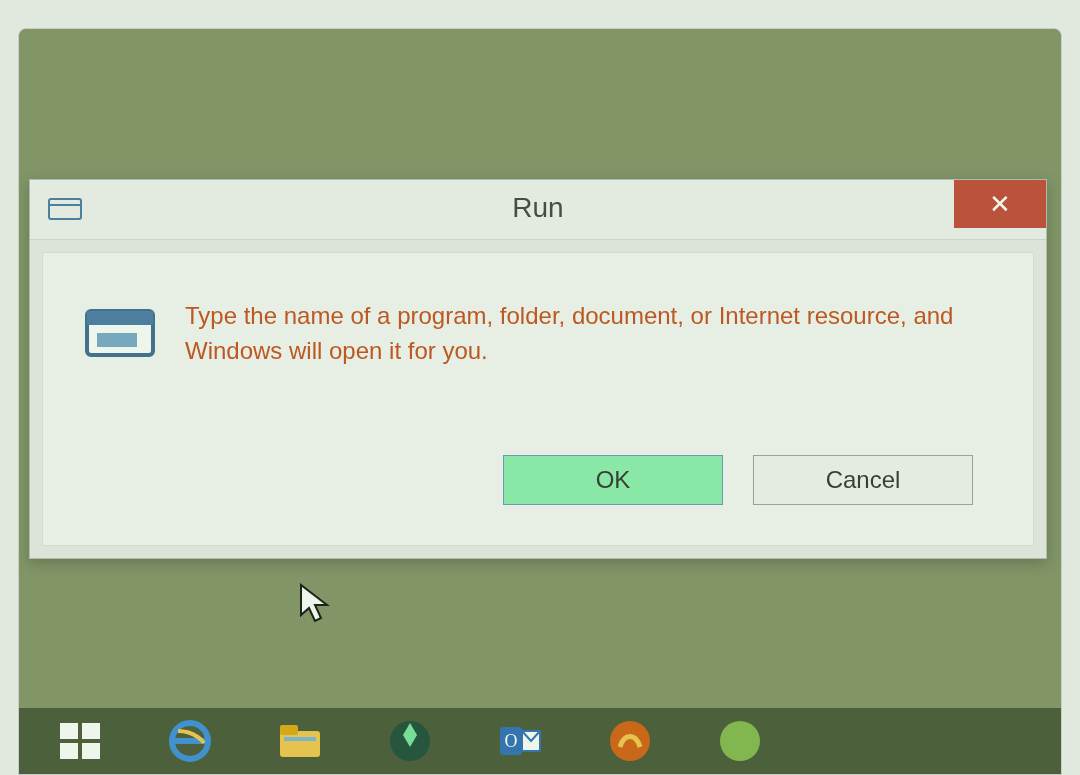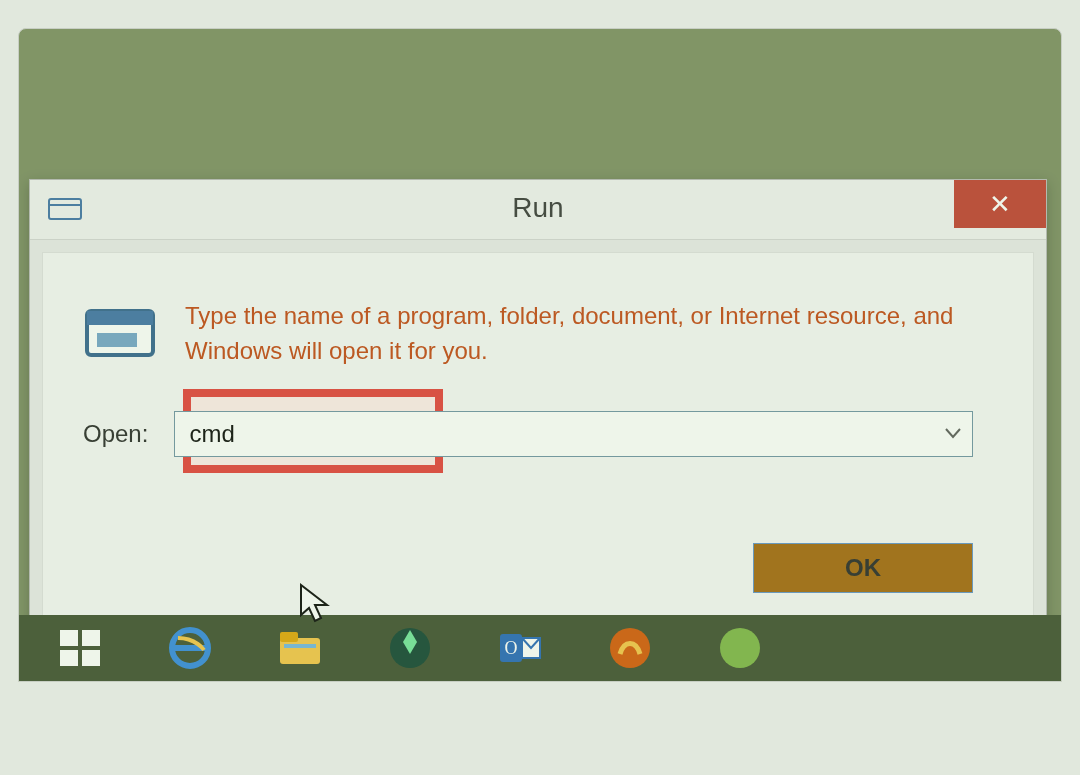--- a/index.html
+++ b/index.html
@@ -17,21 +17,21 @@
       position:absolute; inset:0;
       background:rgba(160,200,140,.18);
       pointer-events:none;
       z-index:50;
     }
 
     
     .card{
       position:absolute;
       left:18px; top:28px;
-      width:1044px; height:654px;
+      width:1044px; height:747px;
       background:#7a8a5f; 
       border:1px solid #d0d0d0;
       border-radius:8px 8px 0 0;
       overflow:hidden;
     }
 
     
     .run{
       position:absolute;
       left:10px; top:150px;
@@ -123,23 +123,22 @@
     }
     .btn{
       width:220px; height:50px;
       font-size:24px;
       background:#f3f3f3;
       border:1px solid #999;
       color:#222;
       cursor:default;
     }
     .btn.primary{
-      background:#a16207;
+      background:#86efac;
       border:1px solid #5f8fc7;
-      font-weight:bold;
     }
 
     .cursor-img{
       position:absolute;
       left:280px; top:554px;
       width:36px; height:40px;
       z-index:40;
       pointer-events:none;
     }
 
@@ -185,35 +184,24 @@
         <span class="big-icon">
           <svg viewBox="0 0 74 60">
             <rect x="4" y="6" width="66" height="44" rx="4" fill="#fff" stroke="#2d5f8b" stroke-width="4"></rect>
             <rect x="4" y="6" width="66" height="14" fill="#3a6ea5"></rect>
             <rect x="14" y="28" width="40" height="14" fill="#6fa2c9"></rect>
           </svg>
         </span>
         <p class="desc-text">Type the name of a program, folder, document, or Internet resource, and Windows will open it for you.</p>
       </div>
 
-      <div class="open-row">
-        <span class="open-label">Open:</span>
-        <div class="highlight-box"></div>
-        <div class="open-combo">
-          <input class="open-input" type="text" value="cmd" style="">
-          <span class="combo-chevron">
-            <svg viewBox="0 0 20 20">
-                <polyline points="3,6 10,14 17,6" fill="none" stroke="#555" stroke-width="2"></polyline>
-              </svg>
-          </span>
-        </div>
-      </div>
 
       <div class="btn-row">
         <button class="btn primary">OK</button>
+        <button class="btn">Cancel</button>
       </div>
 
     </div>
   </div>
 
   <span class="cursor-img">
     <svg viewBox="0 0 36 40">
       <polygon points="2,2 2,32 10,25 16,38 22,35 16,22 28,22" fill="#fff" stroke="#000" stroke-width="2"></polygon>
     </svg>
   </span>

